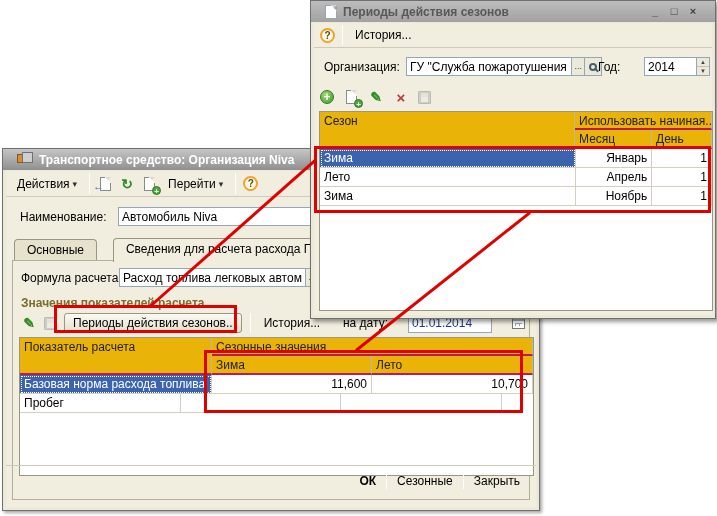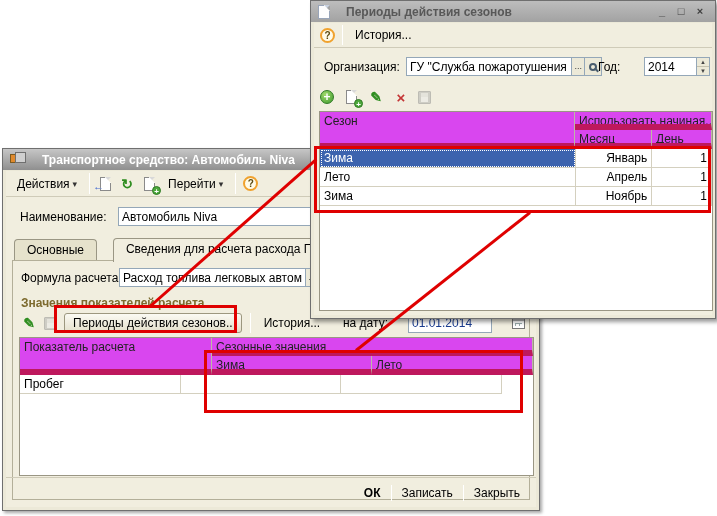--- a/index.html
+++ b/index.html
@@ -15,22 +15,22 @@
   .win {
     position: absolute;
     border: 1px solid #6f6f6f;
     background: #ECE9D8;
     box-shadow: 2px 2px 3px rgba(0,0,0,.35);
   }
   .titlebar {
     height: 21px;
     display: flex;
     align-items: center;
-    padding: 0 7px;
-    gap: 16px;
+    padding: 0 14px;
+    gap: 6px;
     font-weight: bold;
   }
   .titlebar.back-tb { background: linear-gradient(#c6c6c6,#8f8f8f); color:#fff; }
   .titlebar.front-tb { background: linear-gradient(#bdbdbd,#a2a2a2); color:#585858; }
   .tb-controls { margin-left:auto; display:flex; gap:3px; }
   .tb-btn {
     width:16px; height:14px; text-align:center; line-height:12px;
     color:#3f3f3f; font-weight:bold; font-size:11px; cursor:default;
   }
   .inner { position:absolute; left:3px; right:3px; top:22px; bottom:3px; background:#F1EEDF; }
@@ -93,40 +93,40 @@
   .tab.active { background:#F1EEDF; padding-bottom:6px; margin-bottom:-1px; z-index:2; font-weight:normal; }
   .panel { position:absolute; border:1px solid #b3af99; background:#F1EEDF; }
   .section-title { font-weight:bold; color:#7D6B2F; }
   
   .grid { position:absolute; background:#fff; border:1px solid #9a9684; }
   .g-row { display:flex; }
   .g-cell {
     border-right:1px solid #d4d0bf; border-bottom:1px solid #d4d0bf;
     padding:2px 4px; white-space:nowrap; overflow:hidden;
   }
-  .g-head { background:#d946ef; border-right:1px solid #bdb9a5; border-bottom:6px solid #be185d; color:#222; }
+  .g-head { background:#eab308; border-right:1px solid #bdb9a5; border-bottom:2px solid #be185d; color:#222; }
   .g-num { text-align:right; }
   .sel { background:#3C63AE; color:#fff; outline:1px dotted #fff; outline-offset:-2px; }
   .btn1c {
     background:linear-gradient(#fbfaf3,#e4e0cc); border:1px solid #9c977f; border-radius:3px;
     padding:2px 8px; font-family:"Liberation Sans",sans-serif; font-size:12px; white-space:nowrap;
   }
   .footer-btn { padding:3px 10px; white-space:nowrap; }
   .footer-sep { width:1px; background:#b5b19c; margin:4px 0; border-right:1px solid #fff; }
   
   .ann { position:absolute; border:3px solid #DF0000; pointer-events:none; z-index:60; }
   .ann-line { position:absolute; height:3px; background:#DF0000; transform-origin:0 50%; pointer-events:none; z-index:60; }
 </style>
 </head>
 <body>
 
 <div class="win" style="left:2px; top:148px; width:538px; height:363px;">
   <div class="titlebar back-tb">
     <span class="ico-truck"></span>
-    <span>Транспортное средство: Автомобиль Niva</span>
+    <span>Транспортное средство: Организация Niva</span>
   </div>
   <div class="inner">
 
     <div class="toolbar" style="height:26px;">
       <span class="flatbtn">
         <span>Действия</span>
         <span class="caret">▾</span>
       </span>
       <span class="vsep"></span>
       <span class="ico">
@@ -187,32 +187,37 @@
           <span class="g-cell g-head" style="width:192px; height:37px;">Показатель расчета</span>
           <span style="width:321px; display:flex; flex-direction:column;">
             <span class="g-cell g-head" style="height:18px;">Сезонные значения</span>
             <span style="display:flex; height:19px;">
               <span class="g-cell g-head" style="width:160px;">Зима</span>
               <span class="g-cell g-head" style="width:161px;">Лето</span>
             </span>
           </span>
         </div>
         <div class="g-row">
+          <span class="g-cell sel" style="width:192px;">Базовая норма расхода топлива</span>
+          <span class="g-cell g-num" style="width:160px;">11,600</span>
+          <span class="g-cell g-num" style="width:161px;">10,700</span>
+        </div>
+        <div class="g-row">
           <span class="g-cell" style="width:161px;">Пробег</span>
           <span class="g-cell g-num" style="width:160px;"></span>
           <span class="g-cell g-num" style="width:161px;"></span>
         </div>
       </div>
     </div>
 
-    <div style="position:absolute; left:0; right:0; bottom:0; height:30px; border-top:1px solid #cfcbb8;
+    <div style="position:absolute; left:0; right:0; bottom:12px; height:30px; border-top:1px solid #cfcbb8;
                 display:flex; align-items:center; justify-content:flex-end; padding-right:6px;">
       <span class="footer-btn" style="font-weight:bold;">ОК</span>
       <span class="footer-sep" style="height:16px;"></span>
-      <span class="footer-btn">Записать</span>
+      <span class="footer-btn">Сезонные</span>
       <span class="footer-sep" style="height:16px;"></span>
       <span class="footer-btn">Закрыть</span>
     </div>
   </div>
 </div>
 
 <div class="win" style="left:310px; top:0; width:406px; height:319px; box-shadow:3px 3px 4px rgba(0,0,0,.4); z-index:10;">
   <div class="titlebar front-tb">
     <span class="ico-page"></span>
     <span>Периоды действия сезонов</span>

